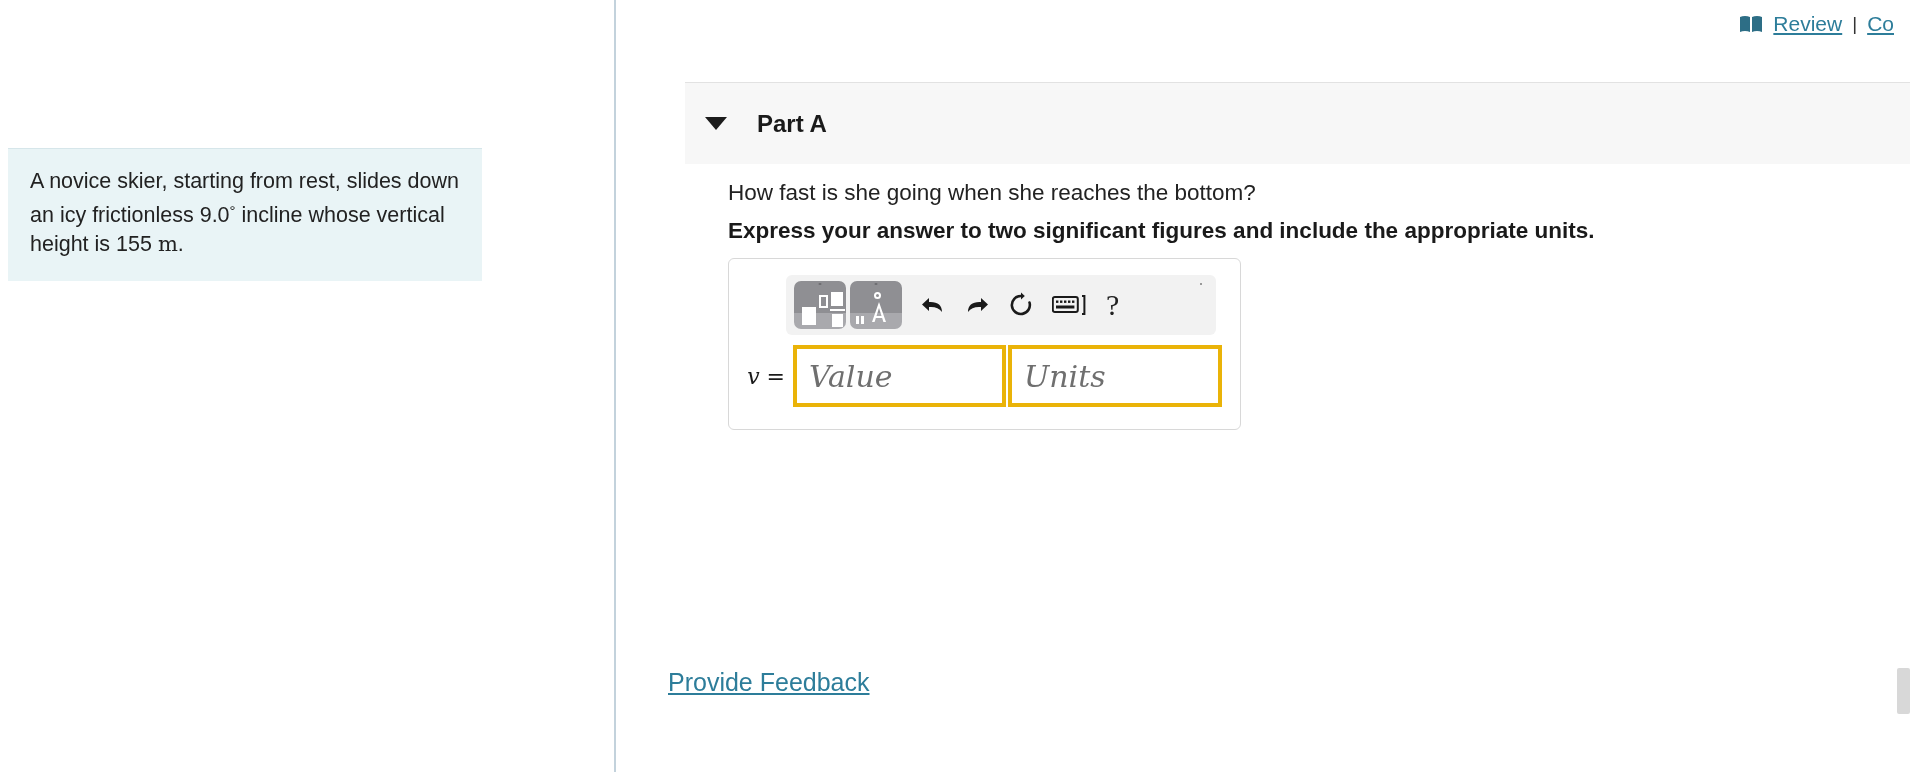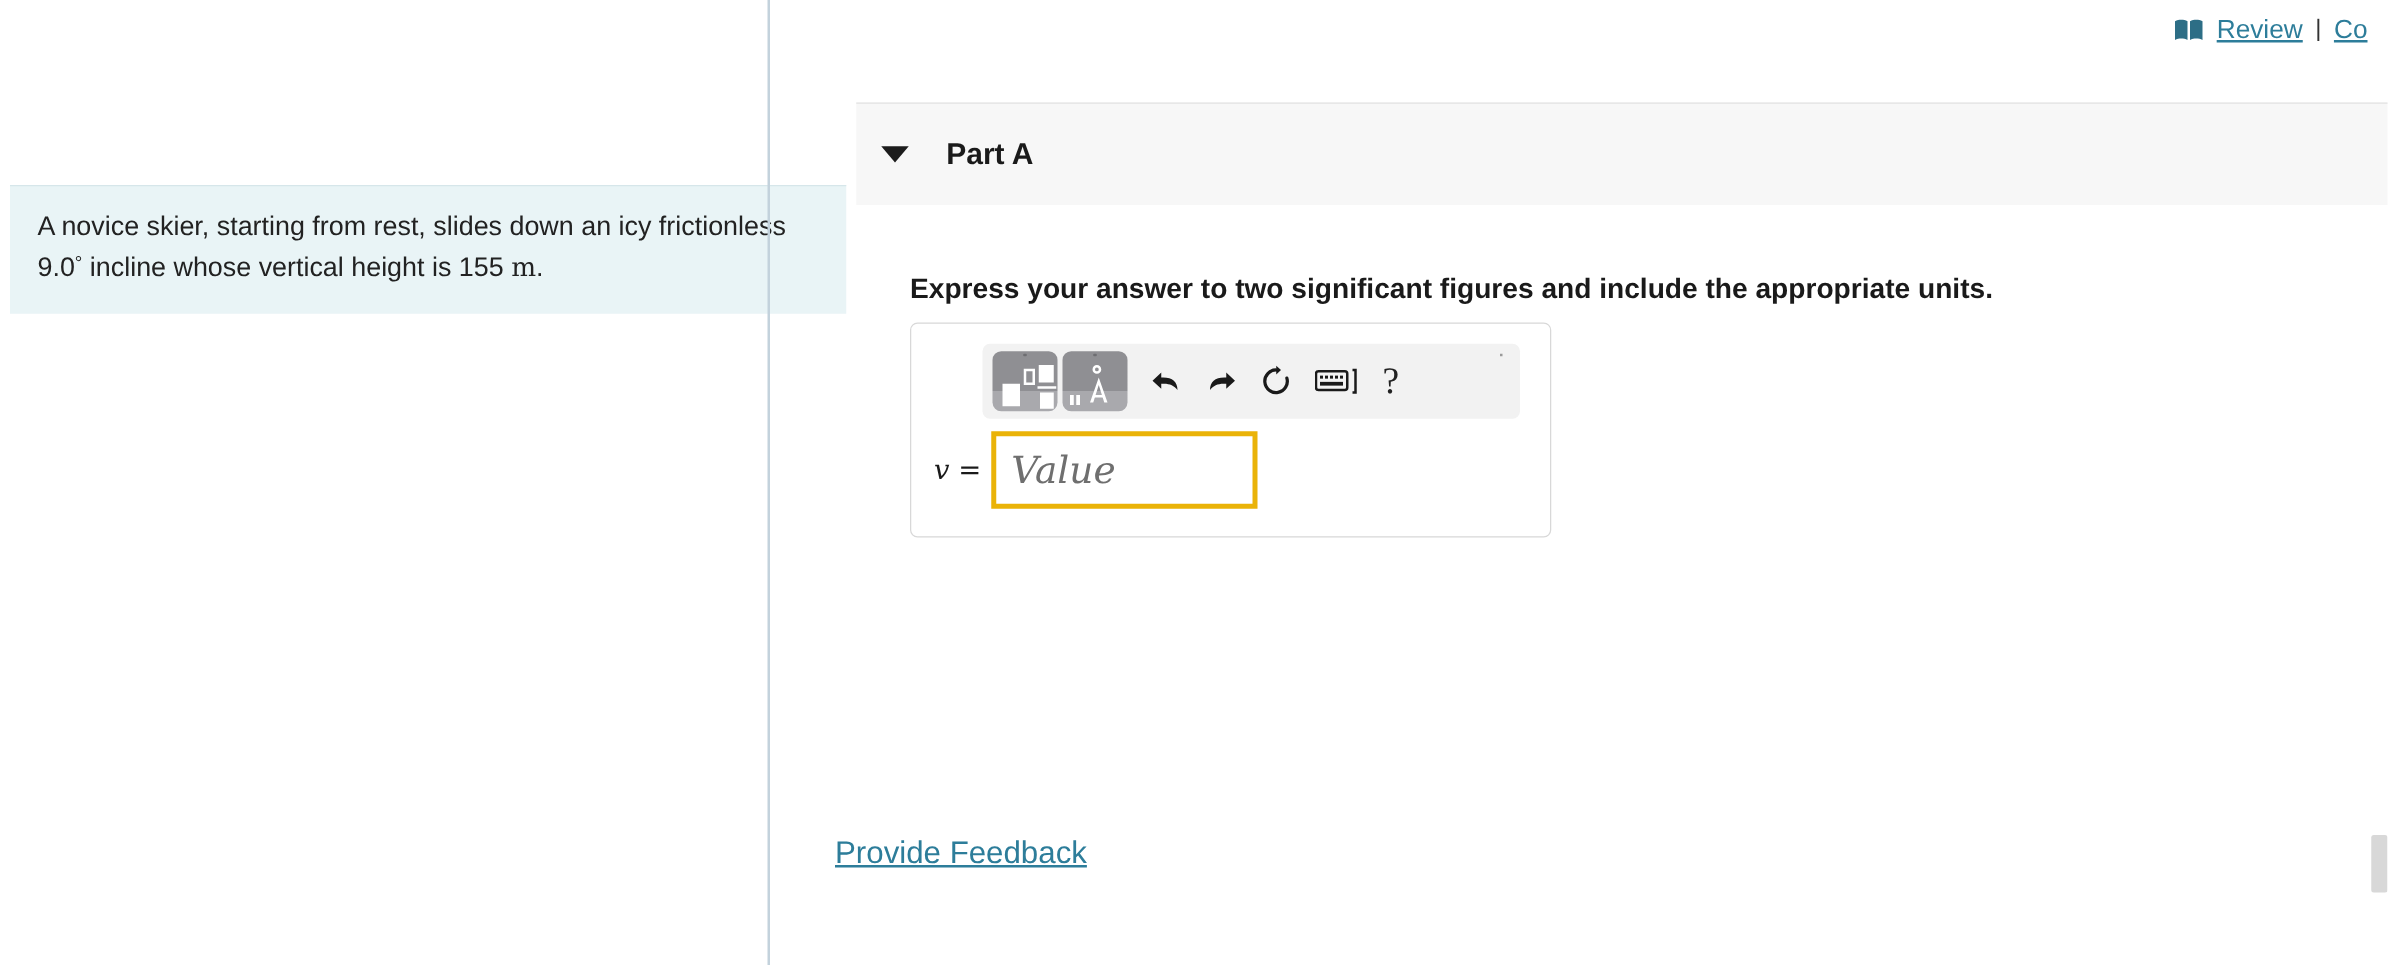--- a/index.html
+++ b/index.html
@@ -51,21 +51,21 @@
     left: 614px;
     top: 0;
     width: 2px;
     height: 772px;
     background: #c3d2dc;
   }
   .problem-box {
     position: absolute;
     left: 8px;
     top: 148px;
-    width: 669px;
+    width: 474px;
     background: #e9f4f6;
     border-top: 1px solid #d6e6ea;
     padding: 18px 22px 22px 22px;
   }
   .problem-text {
     font-size: 21.5px;
     line-height: 29px;
     color: #222;
   }
   .problem-text .mathvar {
@@ -308,20 +308,21 @@
   </div>
   <div class="divider"></div>
 
   <div class="right-col">
 
     <div class="part-header">
       <div class="caret"></div>
       <div class="part-title">Part A</div>
     </div>
 
+    <div class="question-text">How fast is she going when she reaches the bottom?</div>
     <div class="instruction-text">Express your answer to two significant figures and include the appropriate units.</div>
 
     <div class="answer-box">
 
       <div class="mathbar">
         <span class="bar-dot"></span>
 
         <div class="tmpl-btn">
           <span class="sq" style="left:8px; top:26px; width:14px; height:18px;"></span>
           <span class="sqo" style="left:25px; top:14px; width:9px; height:13px;"></span>
@@ -371,20 +372,21 @@
             <path d="M30 2 L32.4 2 L32.4 20 L30 20" stroke="#1a1a1a" stroke-width="2" fill="none"></path>
           </svg>
         </span>
 
         <span class="bar-icon help">?</span>
       </div>
 
       <div class="eq-row">
         <span class="var-label">v =</span>
         <input class="ans-input ans-value" type="text" placeholder="Value" style="">
+        <input class="ans-input ans-units" type="text" placeholder="Units" style="">
       </div>
     </div>
 
 
     <div class="feedback-link">Provide Feedback</div>
   </div>
 
   <div class="scroll-thumb"></div>
 </div>
 

